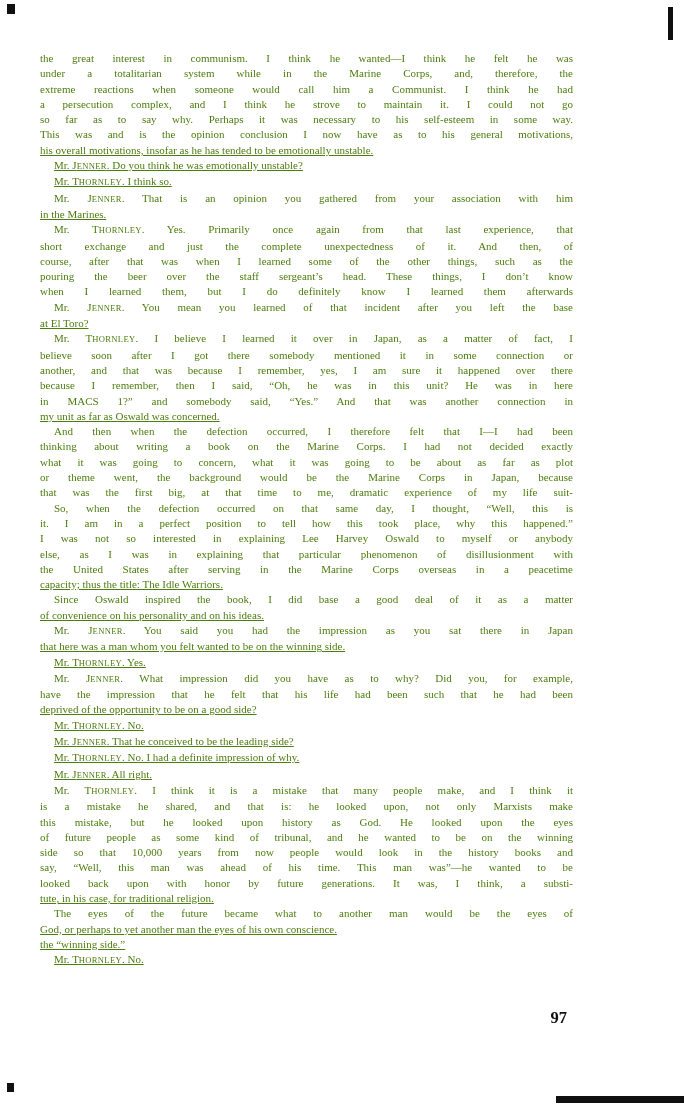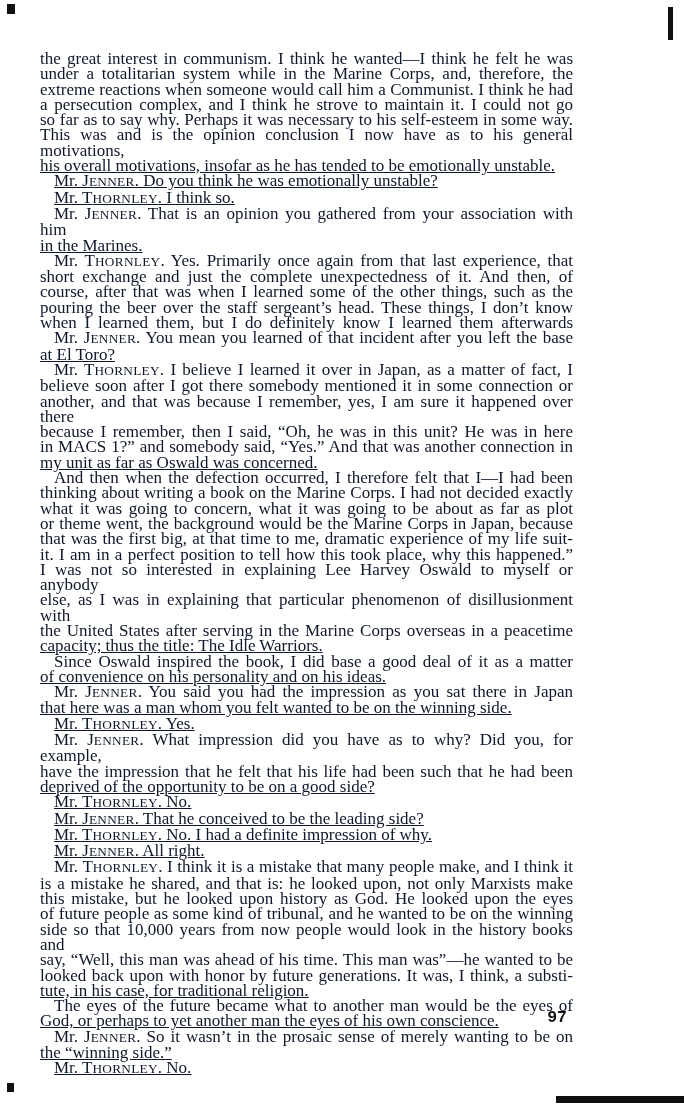--- a/index.html
+++ b/index.html
@@ -3,30 +3,30 @@
 <meta charset="utf-8">
 <style>
   html,body{margin:0;padding:0;}
   body{
     width:684px;height:1104px;background:#ffffff;position:relative;
     font-family:"Liberation Serif","DejaVu Serif",serif;
     overflow:hidden;
   }
   .page-text{
     position:absolute;left:40px;top:51px;width:533px;
-    font-size:17px;line-height:15.3px;color:#0f172a;
+    font-size:11px;line-height:15.3px;color:#4d7c0f;
   }
   .line{text-align:justify;text-align-last:justify;}
   .line.end{text-align-last:left;text-decoration:underline;}
   .line.ind{text-indent:14px;}
   .sc{font-size:0.78em;letter-spacing:0.3px;}
   .page-number{
     position:absolute;left:40px;top:1008px;width:527px;
     text-align:right;font-weight:700;font-size:16.5px;color:#111;
-    font-family:Liberation Mono, monospace;
+    font-family:Liberation Serif, serif;
   }
   .artifact{position:absolute;background:#101010;}
   .a-top-left{left:7px;top:4px;width:8px;height:10px;}
   .a-top-right{left:668px;top:7px;width:5px;height:33px;}
   .a-bottom-left{left:7px;top:1083px;width:7px;height:9px;}
   .a-bottom-bar{left:556px;top:1096px;width:128px;height:7px;}
 </style>
 </head>
 <body>
 
@@ -58,20 +58,21 @@
     <div class="line">believe soon after I got there somebody mentioned it in some connection or</div>
     <div class="line">another, and that was because I remember, yes, I am sure it happened over there</div>
     <div class="line">because I remember, then I said, “Oh, he was in this unit?  He was in here</div>
     <div class="line">in MACS 1?” and somebody said, “Yes.”  And that was another connection in</div>
     <div class="line end">my unit as far as Oswald was concerned.</div>
     <div class="line ind">And then when the defection occurred, I therefore felt that I—I had been</div>
     <div class="line">thinking about writing a book on the Marine Corps.  I had not decided exactly</div>
     <div class="line">what it was going to concern, what it was going to be about as far as plot</div>
     <div class="line">or theme went, the background would be the Marine Corps in Japan, because</div>
     <div class="line">that was the first big, at that time to me, dramatic experience of my life suit-</div>
+    <div class="line ind">So, when the defection occurred on that same day, I thought, “Well, this is</div>
     <div class="line">it.  I am in a perfect position to tell how this took place, why this happened.”</div>
     <div class="line">I was not so interested in explaining Lee Harvey Oswald to myself or anybody</div>
     <div class="line">else, as I was in explaining that particular phenomenon of disillusionment with</div>
     <div class="line">the United States after serving in the Marine Corps overseas in a peacetime</div>
     <div class="line end">capacity; thus the title: The Idle Warriors.</div>
     <div class="line ind">Since Oswald inspired the book, I did base a good deal of it as a matter</div>
     <div class="line end">of convenience on his personality and on his ideas.</div>
     <div class="line ind">Mr. J<span class="sc">ENNER</span>. You said you had the impression as you sat there in Japan</div>
     <div class="line end">that here was a man whom you felt wanted to be on the winning side.</div>
     <div class="line ind end">Mr. T<span class="sc">HORNLEY</span>. Yes.</div>
@@ -85,18 +86,17 @@
     <div class="line ind">Mr. T<span class="sc">HORNLEY</span>. I think it is a mistake that many people make, and I think it</div>
     <div class="line">is a mistake he shared, and that is: he looked upon, not only Marxists make</div>
     <div class="line">this mistake, but he looked upon history as God.  He looked upon the eyes</div>
     <div class="line">of future people as some kind of tribunal, and he wanted to be on the winning</div>
     <div class="line">side so that 10,000 years from now people would look in the history books and</div>
     <div class="line">say, “Well, this man was ahead of his time.  This man was”—he wanted to be</div>
     <div class="line">looked back upon with honor by future generations.  It was, I think, a substi-</div>
     <div class="line end">tute, in his case, for traditional religion.</div>
     <div class="line ind">The eyes of the future became what to another man would be the eyes of</div>
     <div class="line end">God, or perhaps to yet another man the eyes of his own conscience.</div>
-    <div class="line ind">Mr. J<span class="sc">ENNER</span>. So it wasn’t in the prosaic sense of merely wanting to be on</div>
     <div class="line end">the “winning side.”</div>
     <div class="line ind end">Mr. T<span class="sc">HORNLEY</span>. No.</div>
   </main>
 
 <div class="page-number">97</div>
 
 </body></html>

